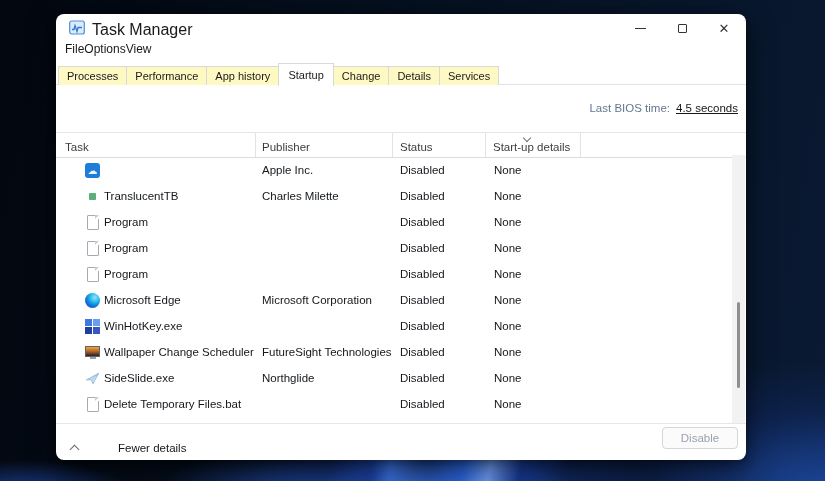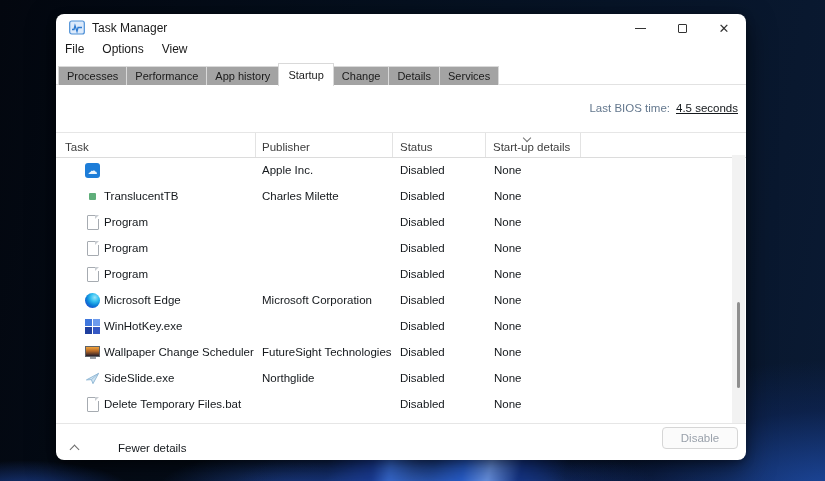--- a/index.html
+++ b/index.html
@@ -26,38 +26,38 @@
   
   .window {
     position:absolute; left:56px; top:14px; width:690px; height:446px;
     background:#ffffff; border-radius:8px;
     box-shadow:0 10px 28px rgba(0,0,0,.5), 0 2px 8px rgba(0,0,0,.35);
     font-size:11px; color:#1a1a1a;
   }
   
   .titlebar { position:absolute; left:0; top:0; right:0; height:27px; }
   .app-icon { position:absolute; left:13px; top:6px; width:16px; height:15px; }
-  .title-text { position:absolute; left:36px; top:7px; font-size:12px; color:#191919; }
+  .title-text { position:absolute; left:36px; top:7px; font-size:16px; color:#191919; }
   .controls { position:absolute; right:7px; top:1px; display:flex; gap:12px; }
   .ctl { width:30px; height:26px; display:flex; align-items:center; justify-content:center; color:#333; cursor:default; }
   .ctl .min-bar { width:11px; height:1px; background:#333; display:block; }
   .ctl .max-box { width:9px; height:9px; border:1px solid #333; border-radius:1px; display:block; }
   .ctl.close { font-size:13px; }
 
   
-  .menubar { position:absolute; left:9px; top:28px; height:18px; display:flex; gap:18px; font-size:12px; color:#191919; }
+  .menubar { position:absolute; left:9px; top:28px; height:18px; display:flex; font-size:12px; color:#191919; }
   .menubar span { cursor:default; }
 
   
   .tabstrip { position:absolute; left:0; top:50px; right:0; height:21px; }
   .tabstrip .strip-line { position:absolute; left:0; right:0; bottom:0; height:1px; background:#e2e2e2; }
   .tabs { position:absolute; left:2px; bottom:0; display:flex; align-items:flex-end; }
   .tab {
     height:19px; padding:0 8px; display:flex; align-items:center;
-    background:#a3a3a3; border:1px solid #d9d9d9; border-bottom:none;
+    background:#fef9c3; border:1px solid #d9d9d9; border-bottom:none;
     font-size:11px; color:#1a1a1a; margin-right:-1px; cursor:default; position:relative; z-index:1;
   }
   .tab.active {
     height:23px; background:#ffffff; z-index:3; margin-bottom:-1px;
     border:1px solid #d9d9d9; border-bottom:none; padding:0 9px;
   }
 
   
   .biosline { position:absolute; right:8px; top:88px; font-size:11.5px; }
   .biosline .lbl { color:#64788e; }

